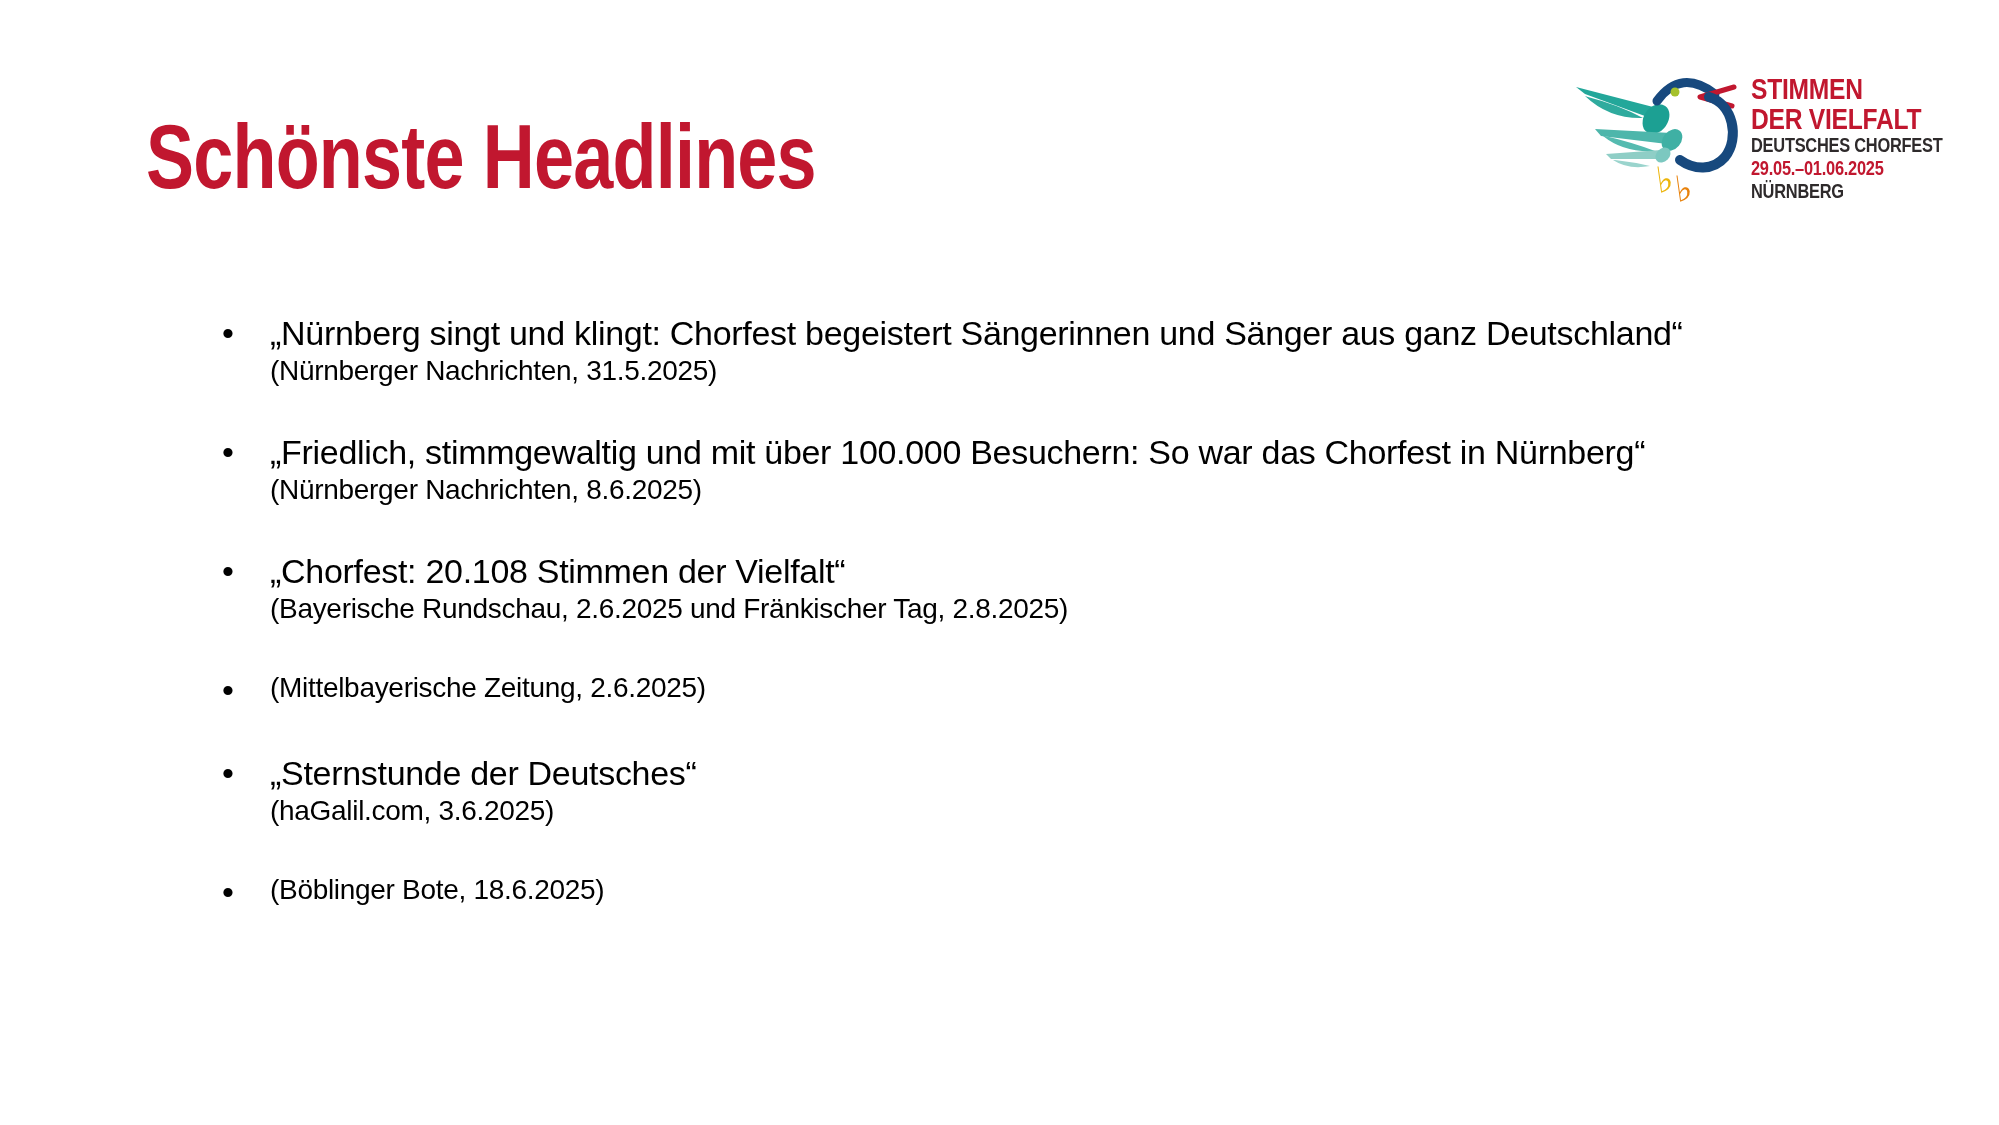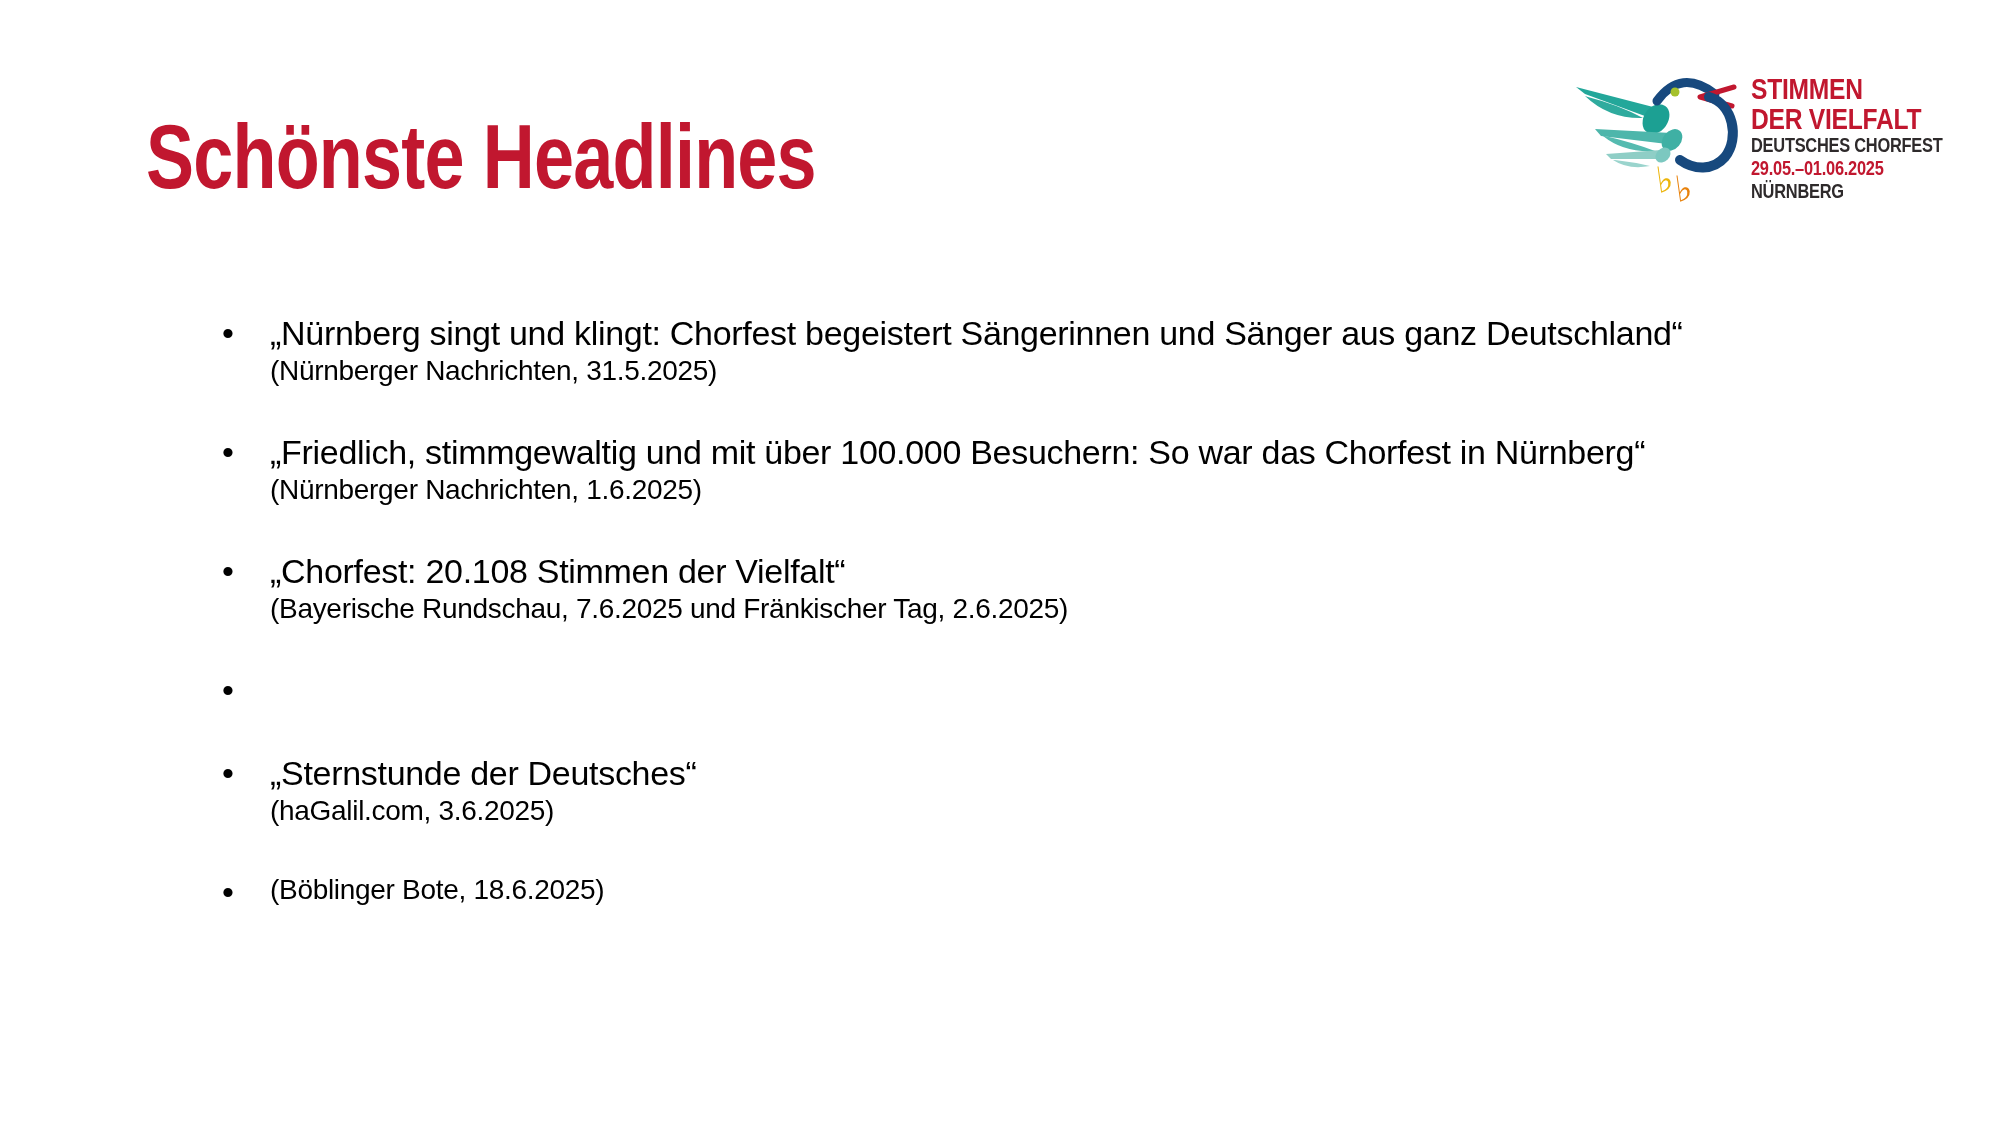--- a/index.html
+++ b/index.html
@@ -144,33 +144,34 @@
       <span class="bullet">•</span>
       <div class="entry">
         <div class="quote">„Nürnberg singt und klingt: Chorfest begeistert Sängerinnen und Sänger aus ganz Deutschland“</div>
         <div class="source">(Nürnberger Nachrichten, 31.5.2025)</div>
       </div>
     </li>
     <li>
       <span class="bullet">•</span>
       <div class="entry">
         <div class="quote">„Friedlich, stimmgewaltig und mit über 100.000 Besuchern: So war das Chorfest in Nürnberg“</div>
-        <div class="source">(Nürnberger Nachrichten, 1.6.2025)</div>
+        <div class="source">(Nürnberger Nachrichten, 8.6.2025)</div>
       </div>
     </li>
     <li>
       <span class="bullet">•</span>
       <div class="entry">
         <div class="quote">„Chorfest: 20.108 Stimmen der Vielfalt“</div>
-        <div class="source">(Bayerische Rundschau, 7.6.2025 und Fränkischer Tag, 2.6.2025)</div>
+        <div class="source">(Bayerische Rundschau, 2.6.2025 und Fränkischer Tag, 2.8.2025)</div>
       </div>
     </li>
     <li>
       <span class="bullet">•</span>
       <div class="entry">
+        <div class="source">(Mittelbayerische Zeitung, 2.6.2025)</div>
       </div>
     </li>
     <li>
       <span class="bullet">•</span>
       <div class="entry">
         <div class="quote">„Sternstunde der Deutsches“</div>
         <div class="source">(haGalil.com, 3.6.2025)</div>
       </div>
     </li>
     <li>

